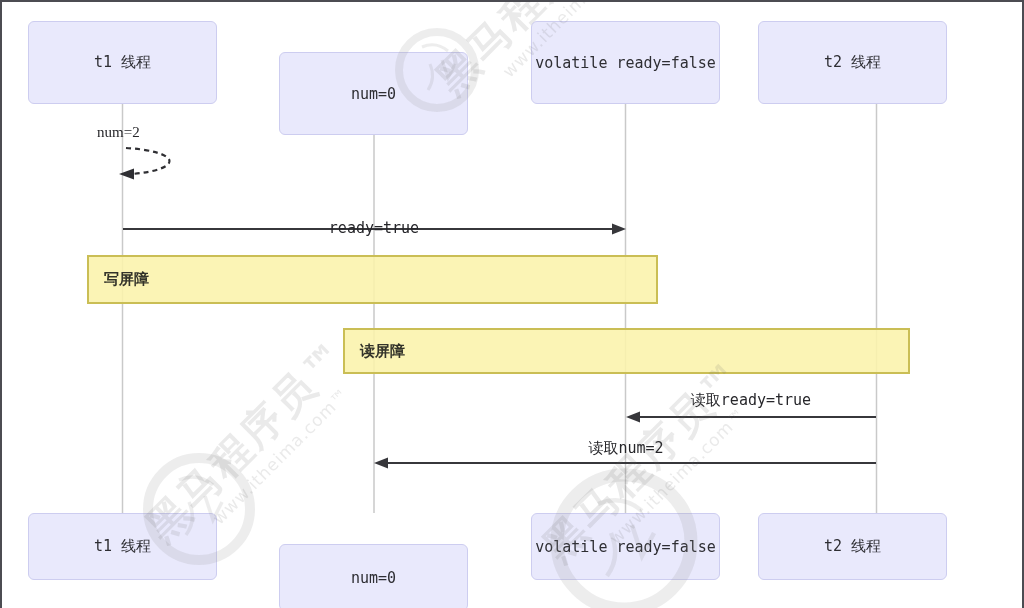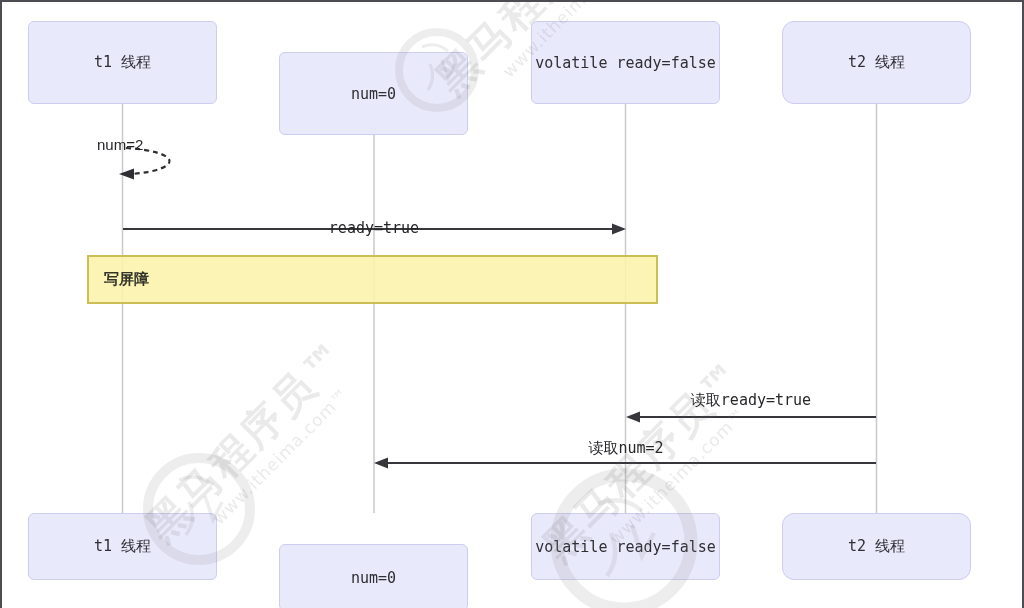--- a/index.html
+++ b/index.html
@@ -19,21 +19,21 @@
     background:#e9e9fc; border:1px solid #cdcdf0; border-radius:6px;
     font-family:"DejaVu Sans Mono","DejaVu Sans",monospace;
     font-size:15px; color:#2e2e33; white-space:nowrap;
     z-index:3;
   }
   .actor.row-top    { top:19px;  height:83px; }
   .actor.row-bottom { top:511px; height:67px; }
   .actor.col-1 { left:26px; }
   .actor.col-2 { left:277px;margin-top:31px; }
   .actor.col-3 { left:529px; }
-  .actor.col-4 { left:780px;border-radius:12px; }
+  .actor.col-4 { left:756px; }
 
   
   .svg-layer { position:absolute; left:0; top:0; z-index:1; }
 
   
   .barrier {
     position:absolute; display:flex; align-items:center;
     background:rgba(250,243,171,0.88); border:2px solid #cabe55;
     border-radius:0; padding-left:15px;
     font-size:15px; font-weight:bold; color:#33332a;
@@ -46,22 +46,22 @@
   .msg-label {
     position:absolute; transform:translateX(-50%);
     font-family:"DejaVu Sans Mono","DejaVu Sans",monospace;
     font-size:15px; color:#26262a; white-space:nowrap; z-index:2;
   }
   .msg-ready      { left:372px; top:204px;margin-top:13px; }
   .msg-read-ready { left:749px; top:389px; }
   .msg-read-num   { left:624px; top:437px; }
   .self-msg-label {
     position:absolute; left:95px; top:122px;
-    font-family:Liberation Sans, sans-serif;
-    font-size:15px; color:#26262a; z-index:2;margin-top:12px;
+    font-family:Liberation Serif, serif;
+    font-size:15px; color:#26262a; z-index:2;
   }
 
   
   .watermark-layer { position:absolute; left:0; top:0; width:1024px; height:608px;
     z-index:5; pointer-events:none; overflow:hidden; }
   .wm-tile {
     position:absolute; width:330px; transform:rotate(-45deg);
     color:rgba(105,105,105,0.14); white-space:nowrap;
   }
   .wm-brand { display:block; font-size:41px; font-weight:bold; letter-spacing:3px; }
@@ -109,20 +109,21 @@
   <div class="actor row-top col-2">num=0</div>
   <div class="actor row-top col-3">volatile ready=false</div>
   <div class="actor row-top col-4">t2 线程</div>
 
   <div class="actor row-bottom col-1">t1 线程</div>
   <div class="actor row-bottom col-2">num=0</div>
   <div class="actor row-bottom col-3">volatile ready=false</div>
   <div class="actor row-bottom col-4">t2 线程</div>
 
   <div class="barrier write">写屏障</div>
+  <div class="barrier read">读屏障</div>
 
   <div class="self-msg-label">num=2</div>
   <div class="msg-label msg-ready">ready=true</div>
   <div class="msg-label msg-read-ready">读取ready=true</div>
   <div class="msg-label msg-read-num">读取num=2</div>
 
   <div class="watermark-layer">
     <svg width="1024" height="608" viewBox="0 0 1024 608" style="position:absolute;left:0;top:0">
       <g stroke="rgba(140,140,140,0.16)" fill="none">
         <g>

